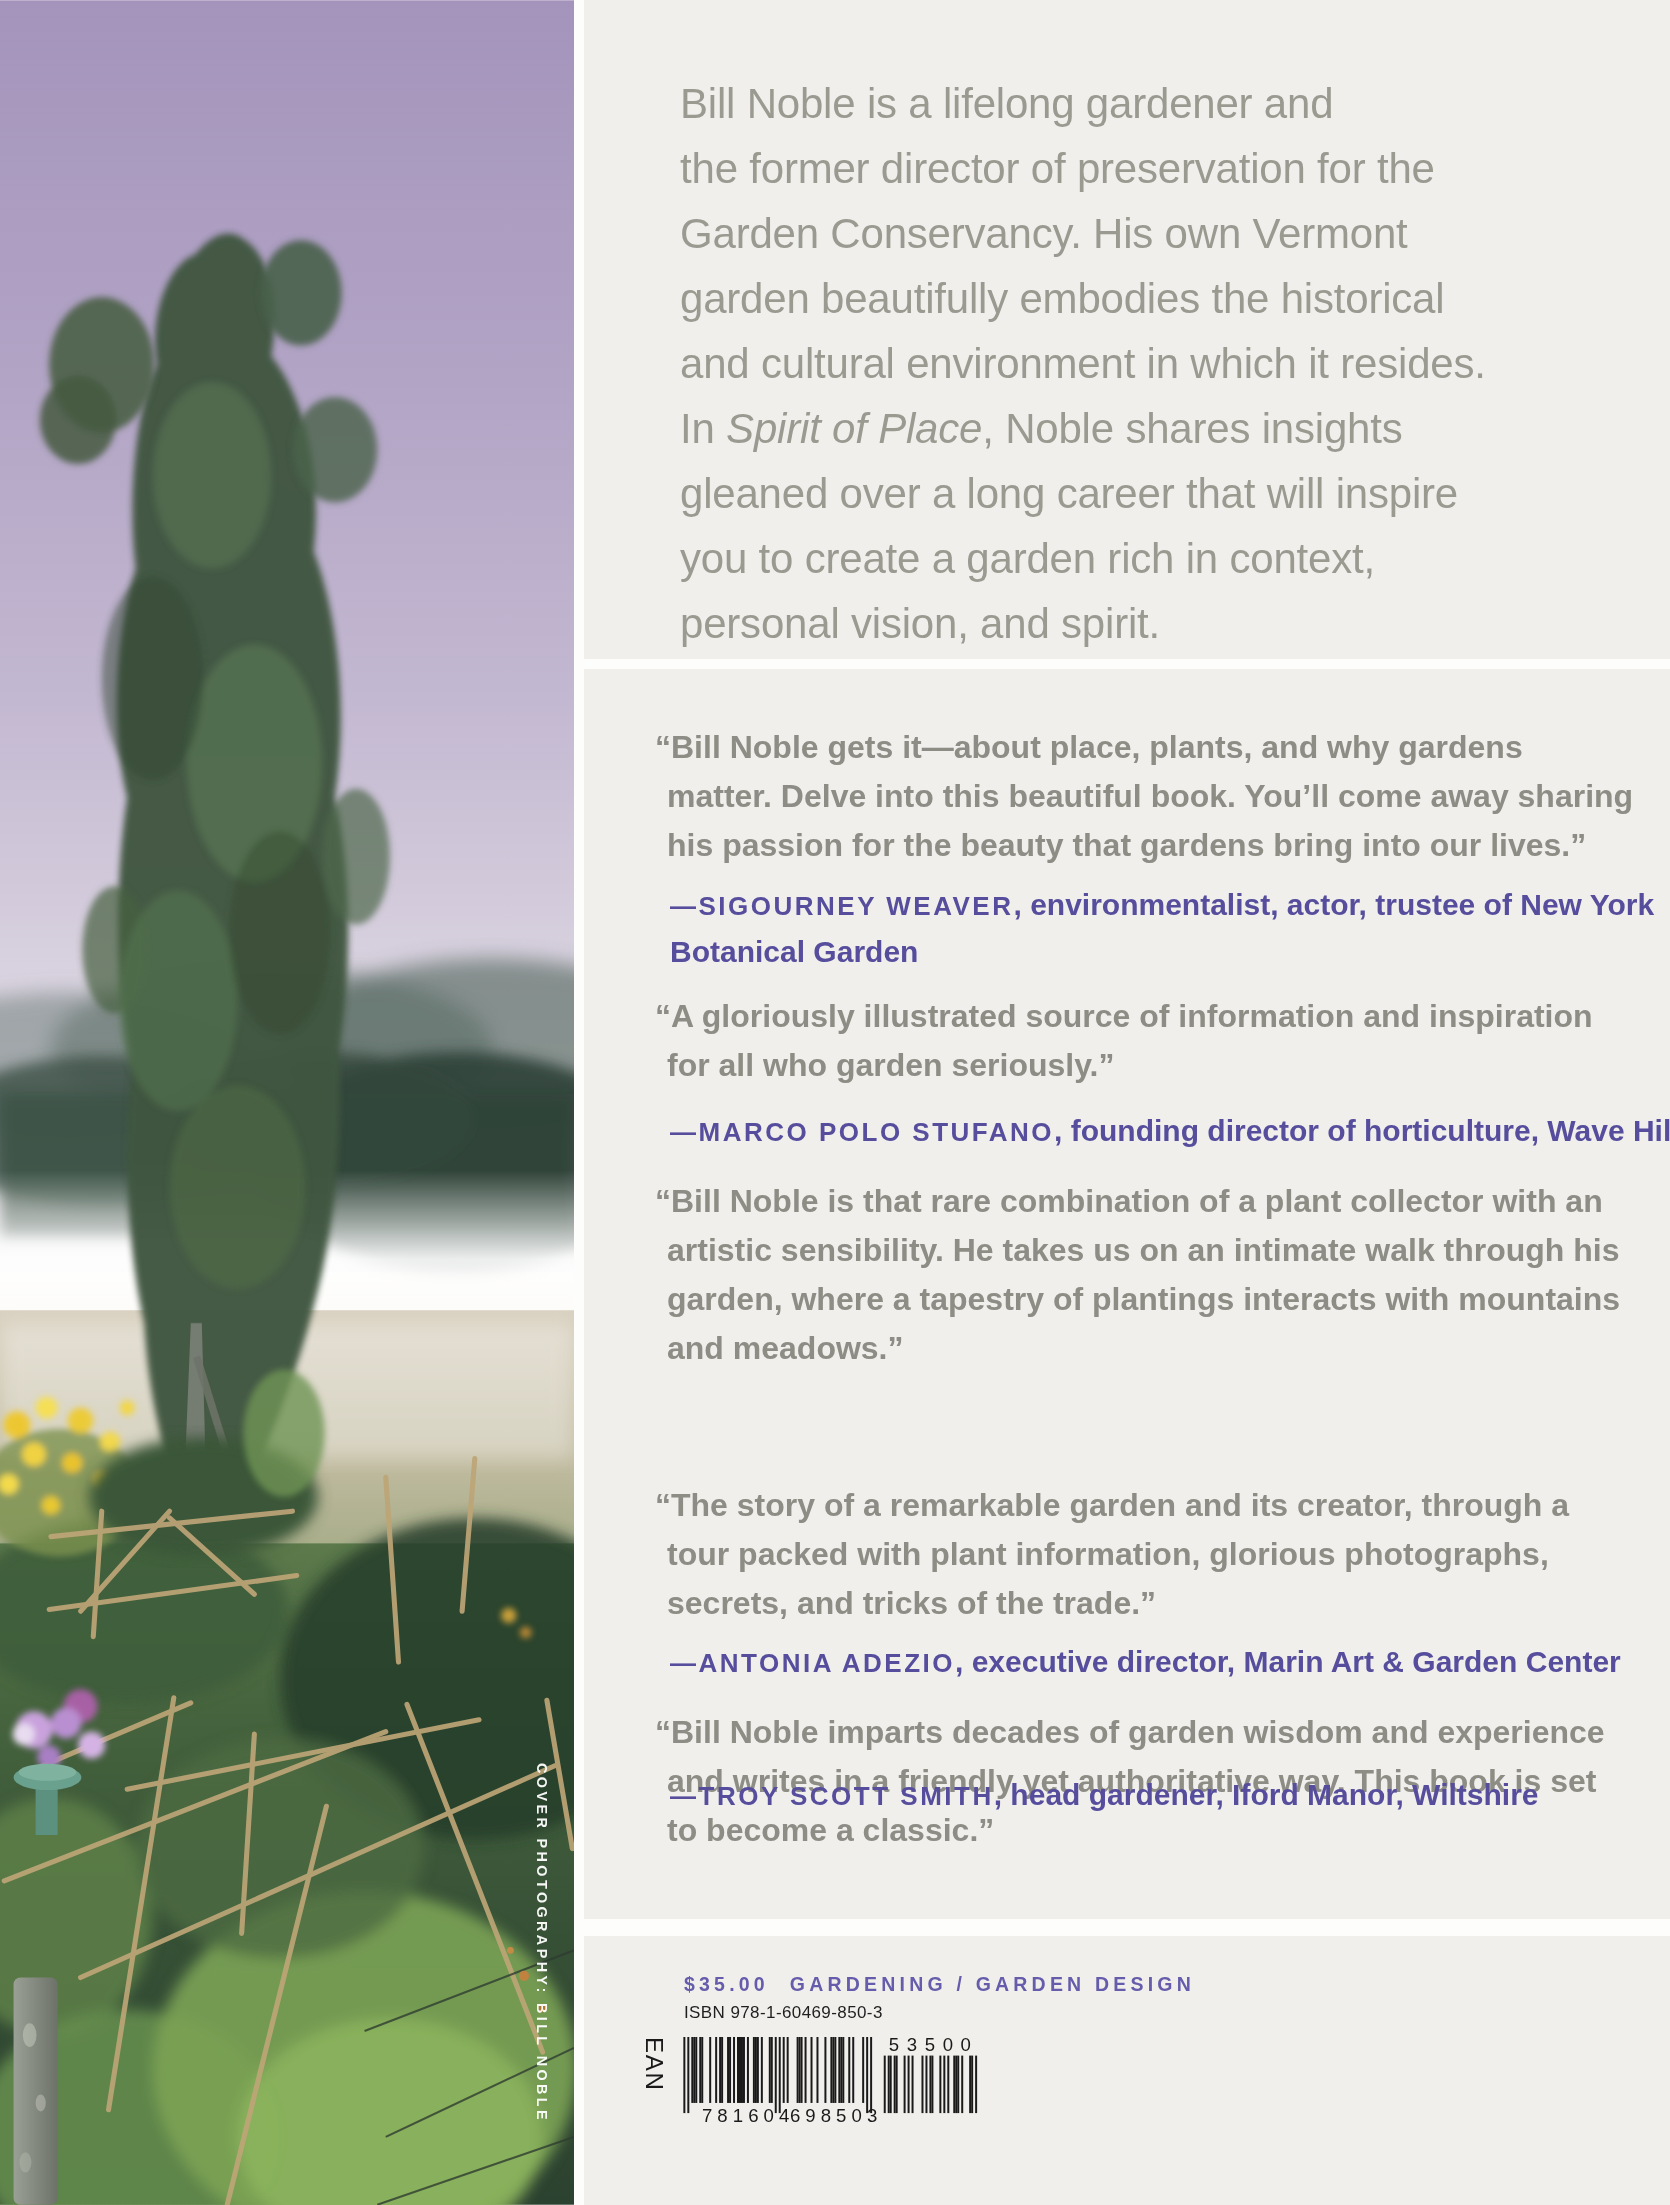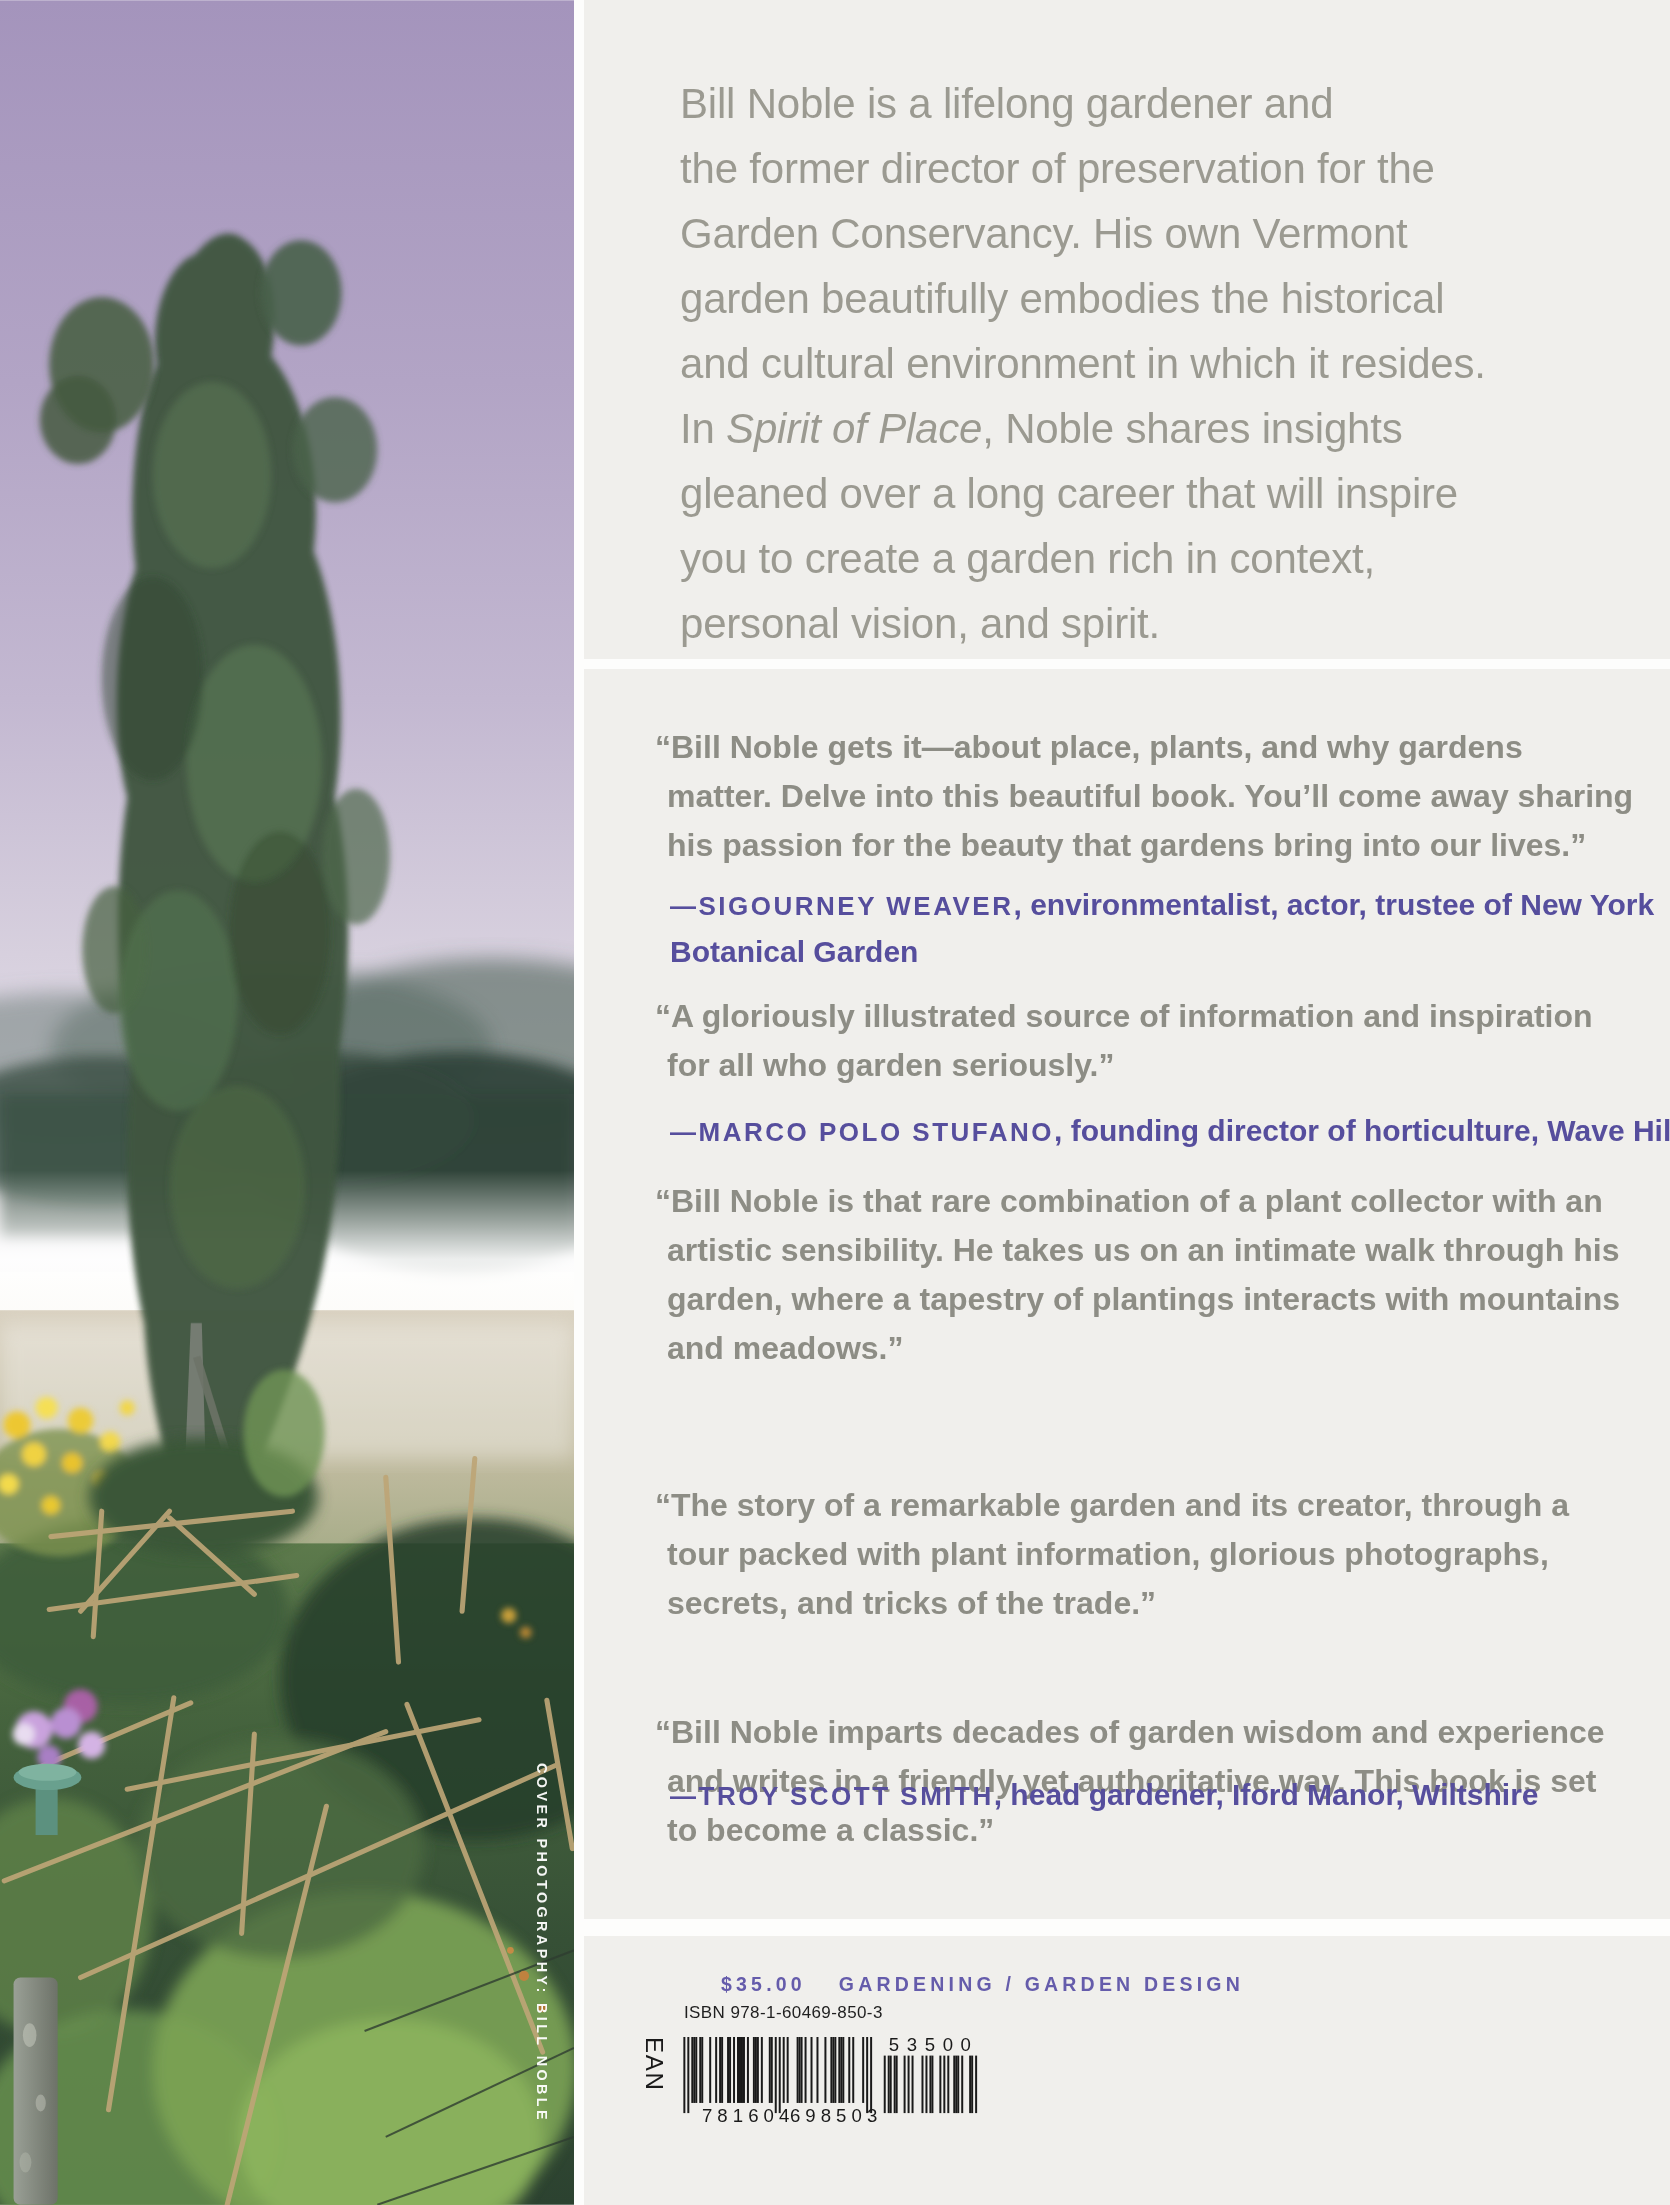--- a/index.html
+++ b/index.html
@@ -20,22 +20,22 @@
          line-height:49px;white-space:nowrap;text-indent:-12px;padding-left:12px;}
   .attr{position:absolute;left:670px;width:992px;color:#564e9d;font-size:30px;font-weight:700;
         line-height:46px;white-space:nowrap;margin-top:22px;}
   .attr .caps{font-size:26px;letter-spacing:2.5px;}
   .attr .i{font-style:italic;}
   .q1{top:723px;} .a1{top:860px;}
   .q2{top:992px;} .a2{top:1086px;}
   .q3{top:1177px;} .a3{top:1345px;}
   .q4{top:1481px;} .a4{top:1617px;}
   .q5{top:1708px;} .a5{top:1750px;}
-  .pricing{position:absolute;left:721px;top:1973px;color:#655cab;font-size:19.5px;font-weight:700;
-           letter-spacing:4.2px;white-space:nowrap;display:flex;gap:33px;}
+  .pricing{position:absolute;left:684px;top:1973px;color:#655cab;font-size:19.5px;font-weight:700;
+           letter-spacing:4.2px;white-space:nowrap;display:flex;gap:21px;}
   .isbn{position:absolute;left:684px;top:2003px;color:#1f1f1f;font-size:17px;letter-spacing:0.4px;white-space:nowrap;}
   .ean{position:absolute;left:668px;top:2037px;transform:rotate(90deg);transform-origin:0 0;
        color:#1a1a1a;font-size:24px;letter-spacing:1.7px;font-weight:400;}
   .barcode{position:absolute;left:683px;top:2037px;width:322px;height:93px;}
 </style>
 </head>
 <body>
 
 <div class="page">
 
@@ -224,20 +224,21 @@
 
   <div class="quote q1">“Bill Noble gets it—about place, plants, and why gardens<br>matter. Delve into this beautiful book. You’ll come away sharing<br>his passion for the beauty that gardens bring into our lives.”</div>
   <div class="attr a1"><span class="caps">—SIGOURNEY WEAVER</span><span>, environmentalist, actor, trustee of New York</span><br><span>Botanical Garden</span></div>
 
   <div class="quote q2">“A gloriously illustrated source of information and inspiration<br>for all who garden seriously.”</div>
   <div class="attr a2"><span class="caps">—MARCO POLO STUFANO</span><span>, founding director of horticulture, Wave Hill</span></div>
 
   <div class="quote q3">“Bill Noble is that rare combination of a plant collector with an<br>artistic sensibility. He takes us on an intimate walk through his<br>garden, where a tapestry of plantings interacts with mountains<br>and meadows.”</div>
 
   <div class="quote q4">“The story of a remarkable garden and its creator, through a<br>tour packed with plant information, glorious photographs,<br>secrets, and tricks of the trade.”</div>
+  <div class="attr a4"><span class="caps">—ANTONIA ADEZIO</span><span>, executive director, Marin Art &amp; Garden Center</span></div>
 
   <div class="quote q5">“Bill Noble imparts decades of garden wisdom and experience<br>and writes in a friendly yet authoritative way. This book is set<br>to become a classic.”</div>
   <div class="attr a5"><span class="caps">—TROY SCOTT SMITH</span><span>, head gardener, Iford Manor, Wiltshire</span></div>
 
   <div class="pricing">
     <span>$35.00</span>
     <span>GARDENING / GARDEN DESIGN</span>
   </div>
   <div class="isbn">ISBN 978-1-60469-850-3</div>
   <div class="ean">EAN</div>

